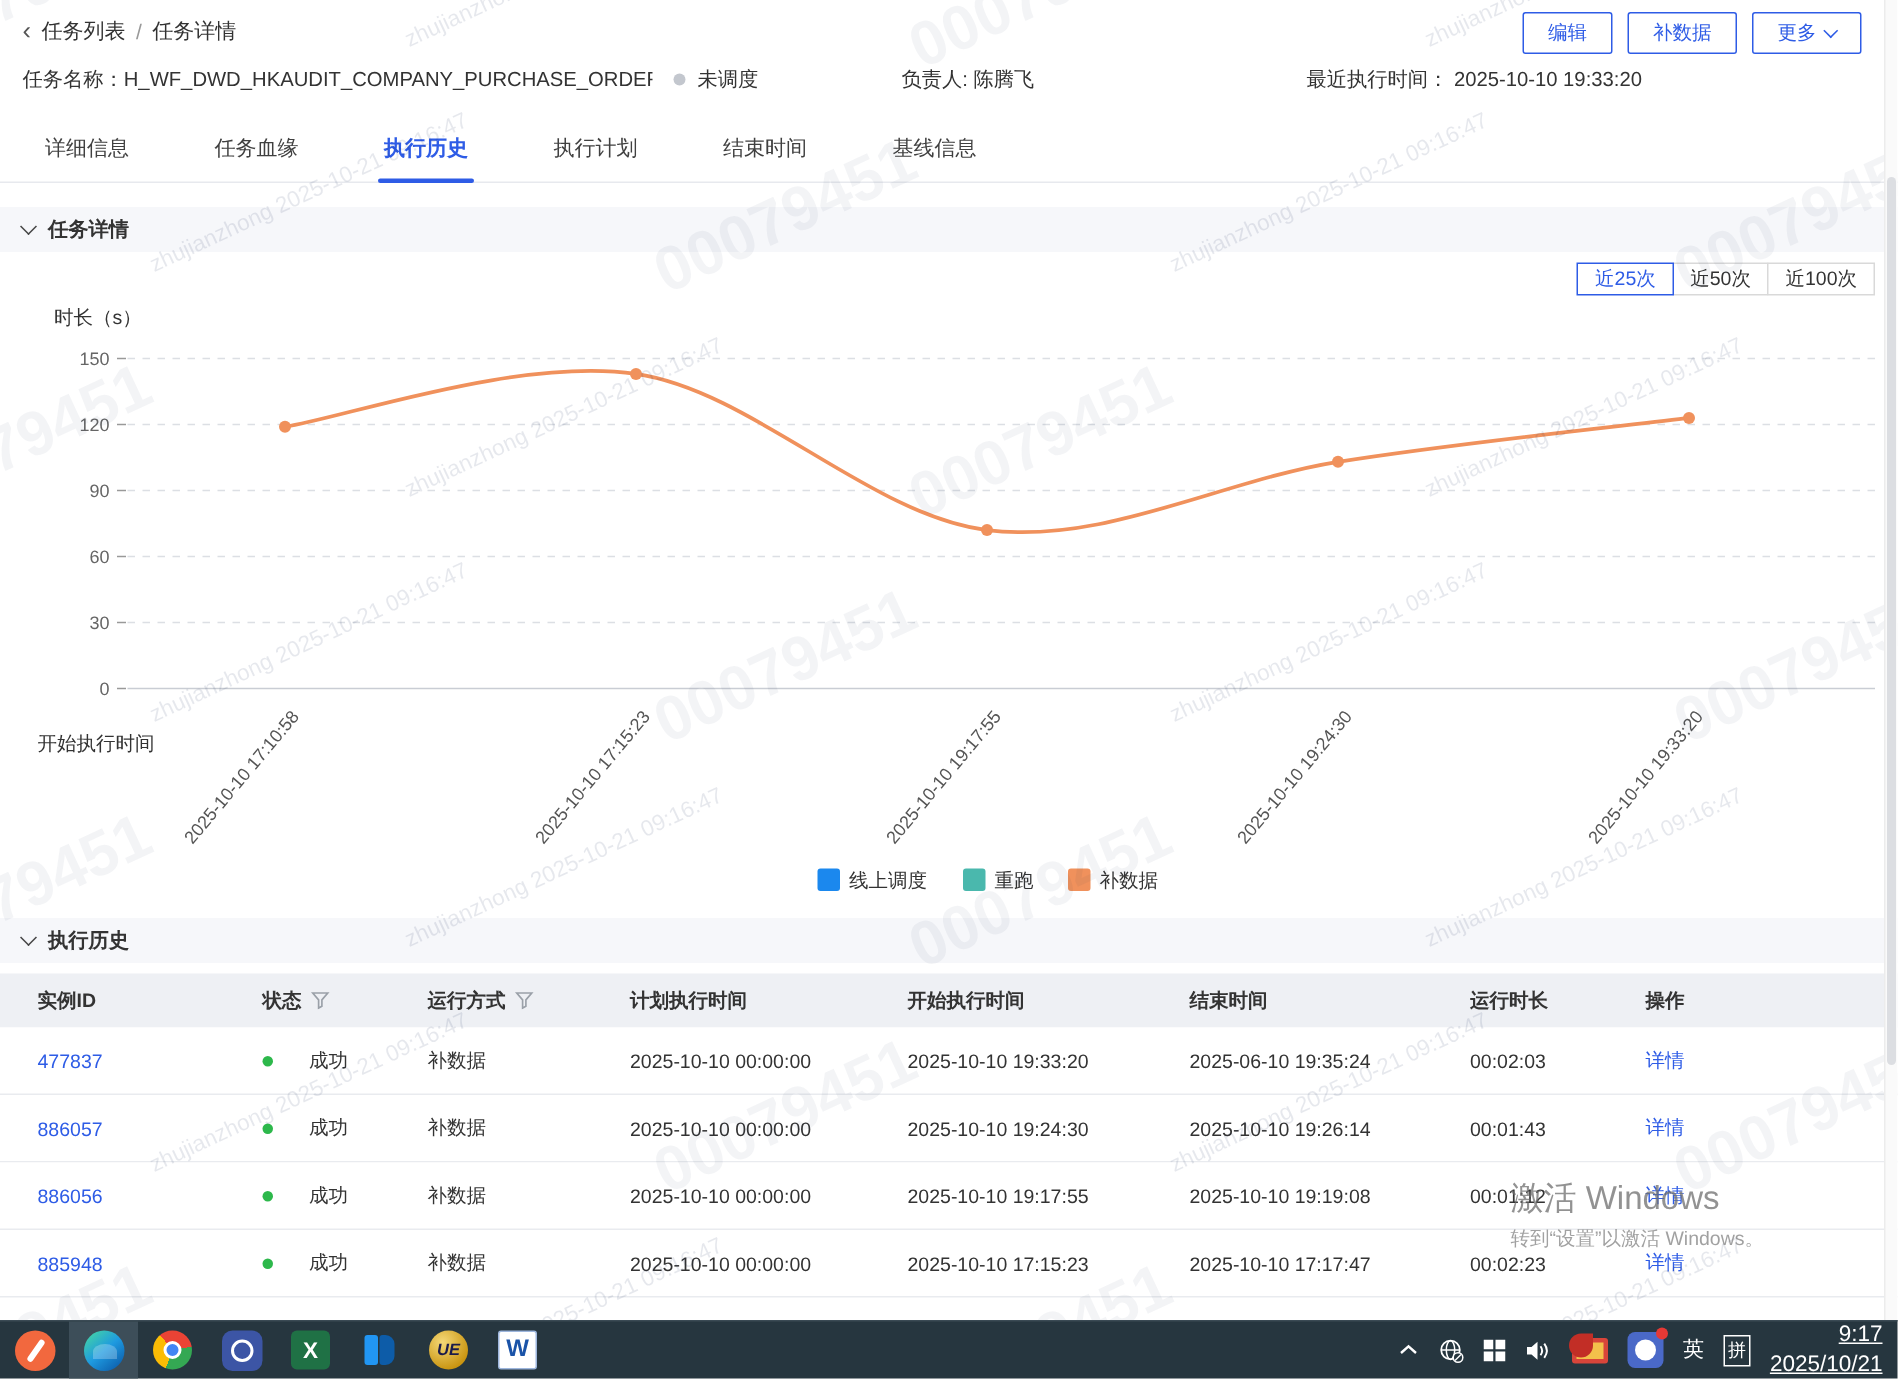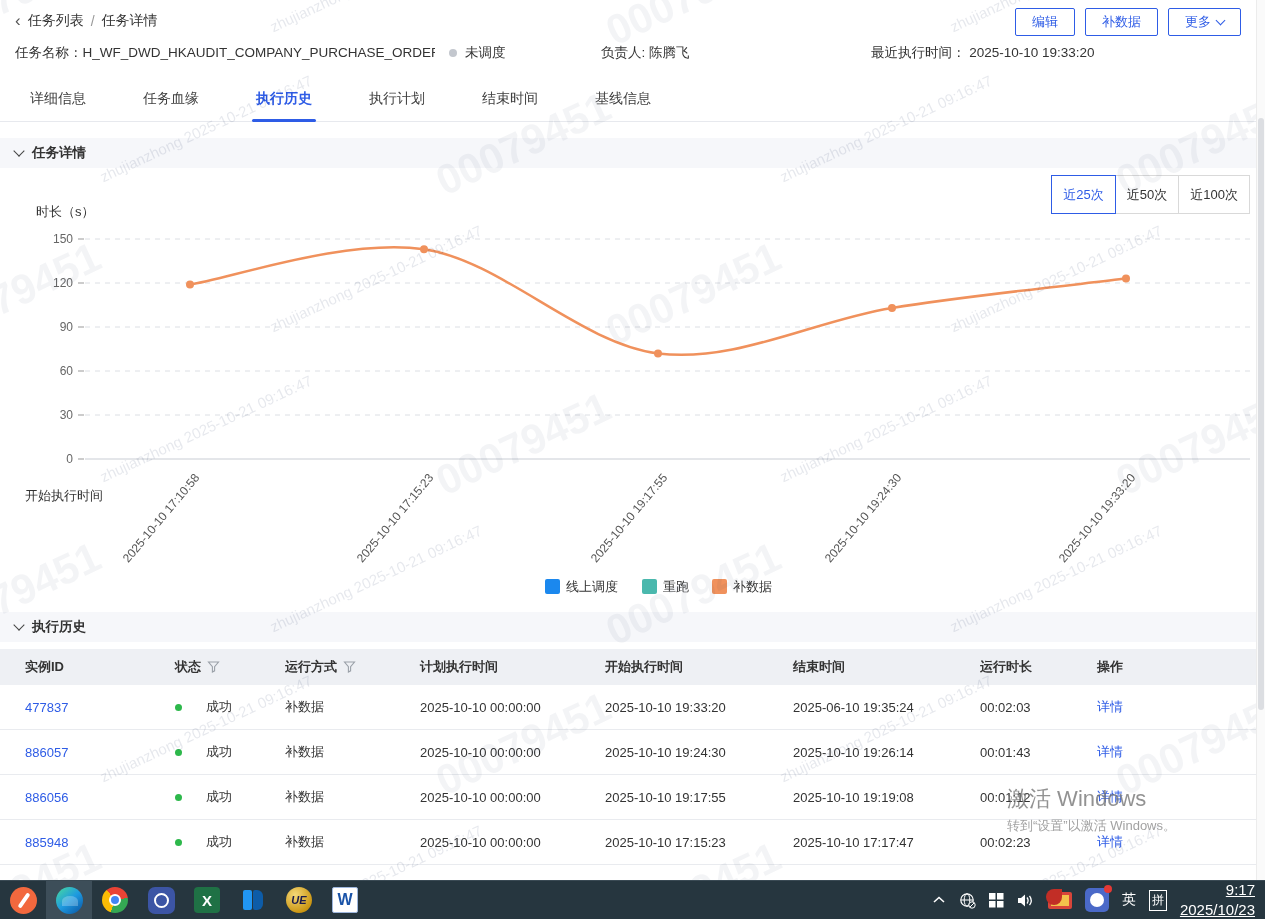--- a/index.html
+++ b/index.html
@@ -34,21 +34,21 @@
 
   
   .section-head { display:flex; align-items:center; gap:9px; height:30px; margin-top:16px;
      padding:0 15px; background:#f6f7fa; font-size:13.5px; font-weight:bold; color:#333; }
   .sec-chev { width:8px; height:8px; border-right:1.6px solid #444; border-bottom:1.6px solid #444;
      transform:rotate(45deg); margin-top:-4px; cursor:pointer; }
 
   
   .chart-wrap { position:relative; height:442px; }
   .range-group { position:absolute; top:7px; right:15px; display:flex; z-index:3; }
-  .range-btn { height:39px; padding:0 11px; font-size:13px; color:#333; background:#fff;
+  .range-btn { height:22px; padding:0 11px; font-size:13px; color:#333; background:#fff;
      border:1px solid #d9d9d9; display:flex; align-items:center; cursor:pointer; margin-left:-1px; }
   .range-btn.active { color:#2e5ce6; border-color:#2e5ce6; z-index:2; }
   .chart-svg { position:absolute; left:0; top:0; }
 
   
   .grid-row { display:grid; grid-template-columns:150px 110px 135px 185px 188px 187px 117px 1fr;
      padding-left:25px; padding-right:15px; align-items:center; }
   .tbl-head { background:#eef0f4; height:36px; margin-top:7px; font-size:13px; color:#333; font-weight:bold; }
   .tbl-row { height:45px; border-bottom:1px solid #e9ebef; font-size:13px; color:#333; background:#fff; }
   .cell-link { color:#2e5ce6; cursor:pointer; }
@@ -427,16 +427,16 @@
         <span class="tray-item">
           <div class="ic ic-im">
             <span class="badge-dot"></span>
           </div>
         </span>
       </span>
     <span class="tray-item ime">英</span>
     <span class="tray-item ime-box">拼</span>
     <span class="clock">
       <div>9:17</div>
-      <div>2025/10/23</div>
+      <div>2025/10/21</div>
     </span>
   </div>
 </div>
 
 </body></html>

